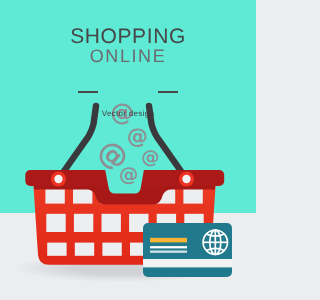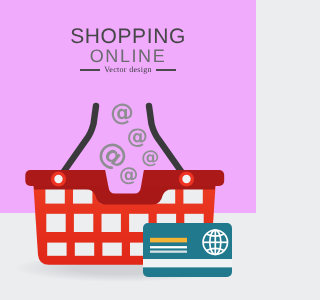--- a/index.html
+++ b/index.html
@@ -1,30 +1,30 @@
 <!DOCTYPE html>
 <html><head>
 <meta charset="utf-8">
 <title>Shopping Online</title>
 <style>
   html,body{margin:0;padding:0;}
   *{-webkit-font-smoothing:antialiased;text-rendering:geometricPrecision;}
   body{width:256px;height:300px;overflow:hidden;background:#ecedef;
        font-family:"Liberation Sans",sans-serif;}
-  #stage{position:relative;width:256px;height:213px;background:#f0abfc;}
+  #stage{position:relative;width:256px;height:213px;background:#5eead4;}
   svg.layer{position:absolute;left:0;top:0;width:256px;height:300px;display:block;}
   .ttl{position:absolute;left:0;width:256px;text-align:center;color:#474749;
        white-space:nowrap;line-height:1;}
   #t1{top:26px;font-size:21px;letter-spacing:0.6px;font-weight:400;}
   #t2{top:47px;font-size:18px;letter-spacing:1.6px;color:#6b6b70;}
   .vd-row{position:absolute;top:65px;left:0;width:256px;display:flex;
           align-items:center;justify-content:center;gap:4px;}
   .vd-rule{width:20px;height:2px;background:#4a4a4d;}
   .vd-text{font-size:8px;color:#3d3d40;letter-spacing:0.3px;
-           font-family:Liberation Serif, serif;}
+           font-family:Liberation Sans, sans-serif;margin-top:44px;}
 </style>
 </head>
 <body>
 
 <div id="stage">
 
   <svg class="layer" viewBox="0 0 256 300">
     <defs>
       <linearGradient id="gBody" x1="0" y1="0" x2="0" y2="1">
         <stop offset="0" stop-color="#ec3a22"></stop>

